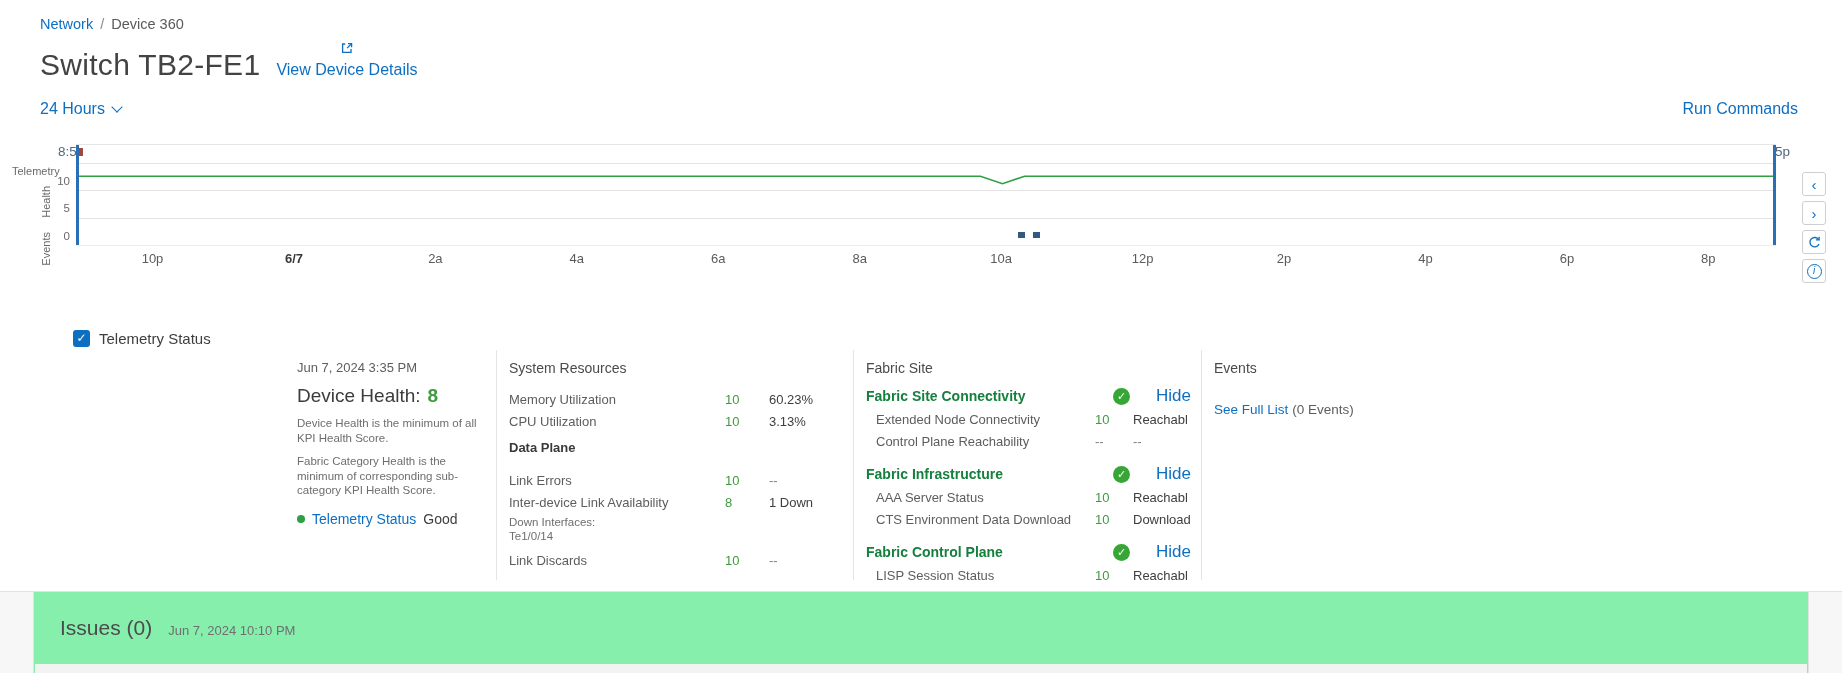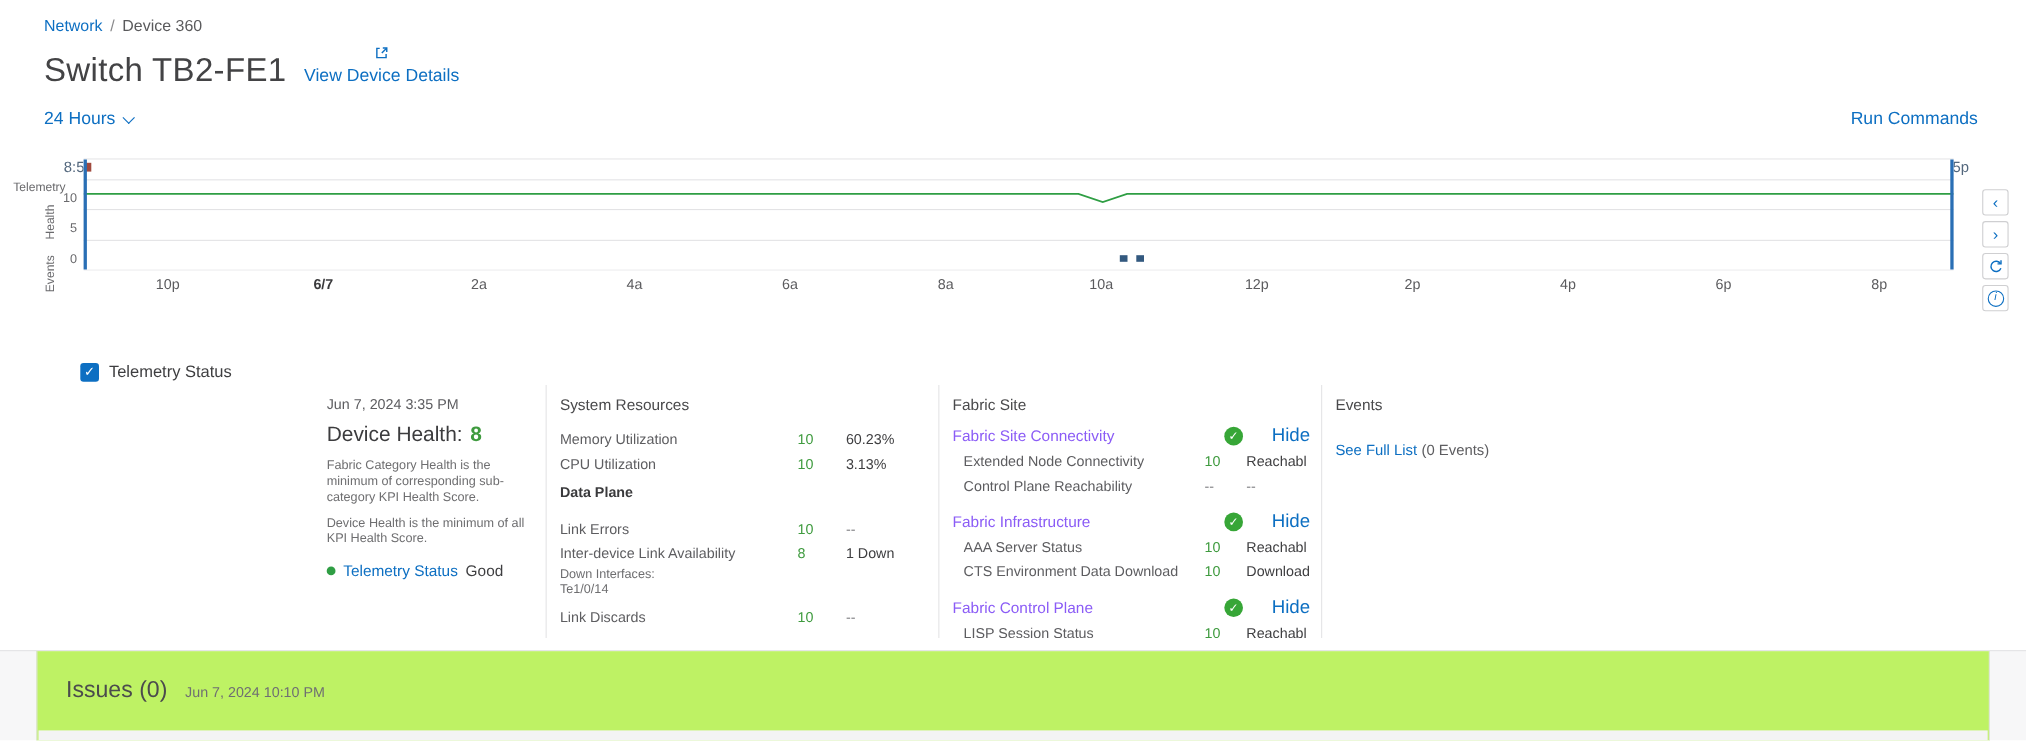--- a/index.html
+++ b/index.html
@@ -86,30 +86,30 @@
   .kpi-score{color:var(--score-green);}
   .kpi-score.muted,.kpi-value.muted{color:var(--muted);}
   .kpi-value{color:var(--txt1);white-space:nowrap;overflow:hidden;}
   .sys-rows{margin-top:12px;}
   .col-subtitle{margin-top:8px;font-size:13px;font-weight:bold;color:#3a3a3c;}
   .dp-rows{margin-top:14px;}
   .kpi-sub{font-size:11.5px;line-height:14px;color:#6e6e70;margin:2px 0 6px 0;}
   .fabric-groups{margin-top:8px;}
   .fabric-head{display:grid;grid-template-columns:1fr 34px 44px;align-items:center;height:24px;margin-top:10px;font-size:14px;}
   .fabric-head:first-child{margin-top:6px;}
-  .fabric-head-label{color:#8b5cf6;white-space:nowrap;overflow:hidden;}
+  .fabric-head-label{color:#15803d;white-space:nowrap;overflow:hidden;font-weight:bold;}
   .check-circle{width:17px;height:17px;border-radius:50%;background:var(--check-green);color:#fff;font-size:11px;
     display:flex;align-items:center;justify-content:center;}
   .hide-link{font-size:17px;justify-self:end;}
   .fabric-child{grid-template-columns:1fr 38px 58px;padding-left:10px;}
   .events-link-row{margin-top:26px;display:flex;align-items:center;gap:4px;font-size:13.5px;}
   .events-count{color:var(--txt2);}
   
   .bottom-section{margin-top:11px;border-top:1px solid #e3e3e5;background:#f7f7f8;height:82px;}
-  .issues-card{margin:0 33px;height:100%;background:#bef264;border-left:1px solid #e3e3e5;border-right:1px solid #e3e3e5;position:relative;}
+  .issues-card{margin:0 33px;height:100%;background:#86efac;border-left:1px solid #e3e3e5;border-right:1px solid #e3e3e5;position:relative;}
   .issues-header{padding:24px 26px 0;display:flex;align-items:baseline;gap:16px;}
   .issues-title{font-size:21px;font-weight:400;color:#4b4b4d;}
   .issues-time{font-size:13px;color:#6f6f72;}
   .issues-strip{position:absolute;left:1px;right:1px;bottom:0;height:9px;background:#f3f3f4;}
 </style>
 </head>
 <body>
 
 <div class="breadcrumb">
   <a class="link">Network</a>
@@ -205,22 +205,22 @@
   <span class="toggle-label">Telemetry Status</span>
 </div>
 
 <div class="panels">
 
   <div class="col col-health">
     <div class="hp-time">Jun 7, 2024 3:35 PM</div>
     <div class="hp-score-line">
       <span>Device Health:</span><span class="hp-score">8</span>
     </div>
+    <p class="hp-note">Device Health is the minimum of all KPI Health Score.</p>
     <p class="hp-note">Fabric Category Health is the minimum of corresponding sub-category KPI Health Score.</p>
-    <p class="hp-note">Device Health is the minimum of all KPI Health Score.</p>
     <div class="hp-status">
       <span class="dot"></span>
       <a class="link">Telemetry Status</a>
       <span class="hp-status-value">Good</span>
     </div>
   </div>
 
   <div class="col col-sys">
     <div class="col-title">System Resources</div>
     <div class="sys-rows">

